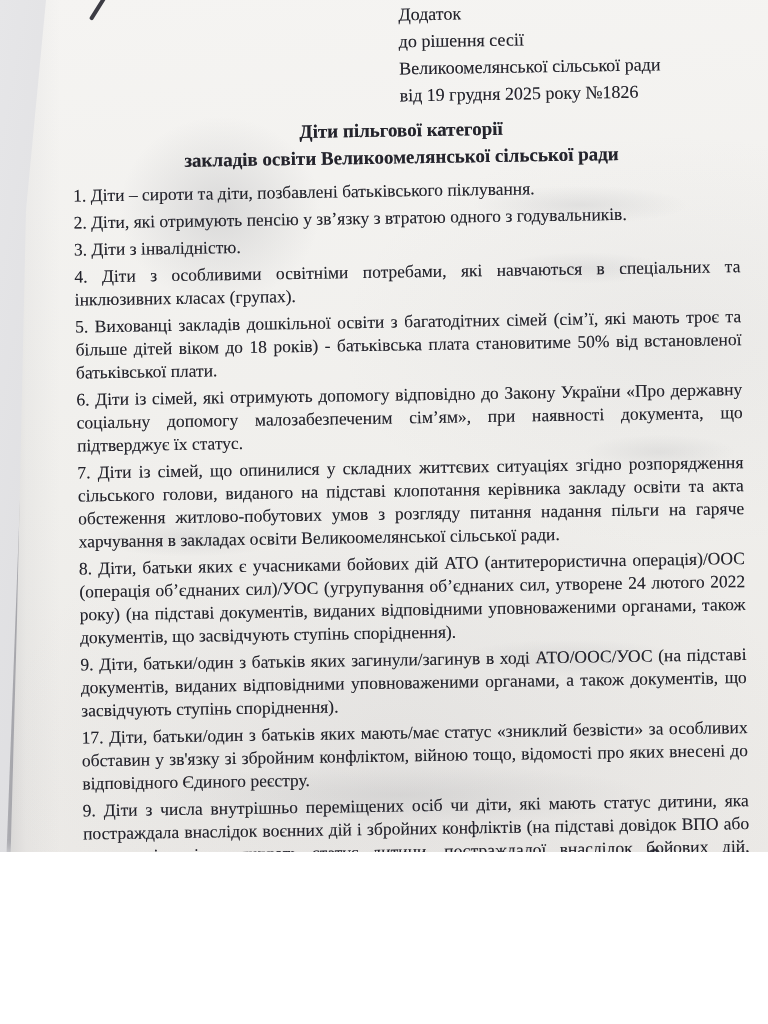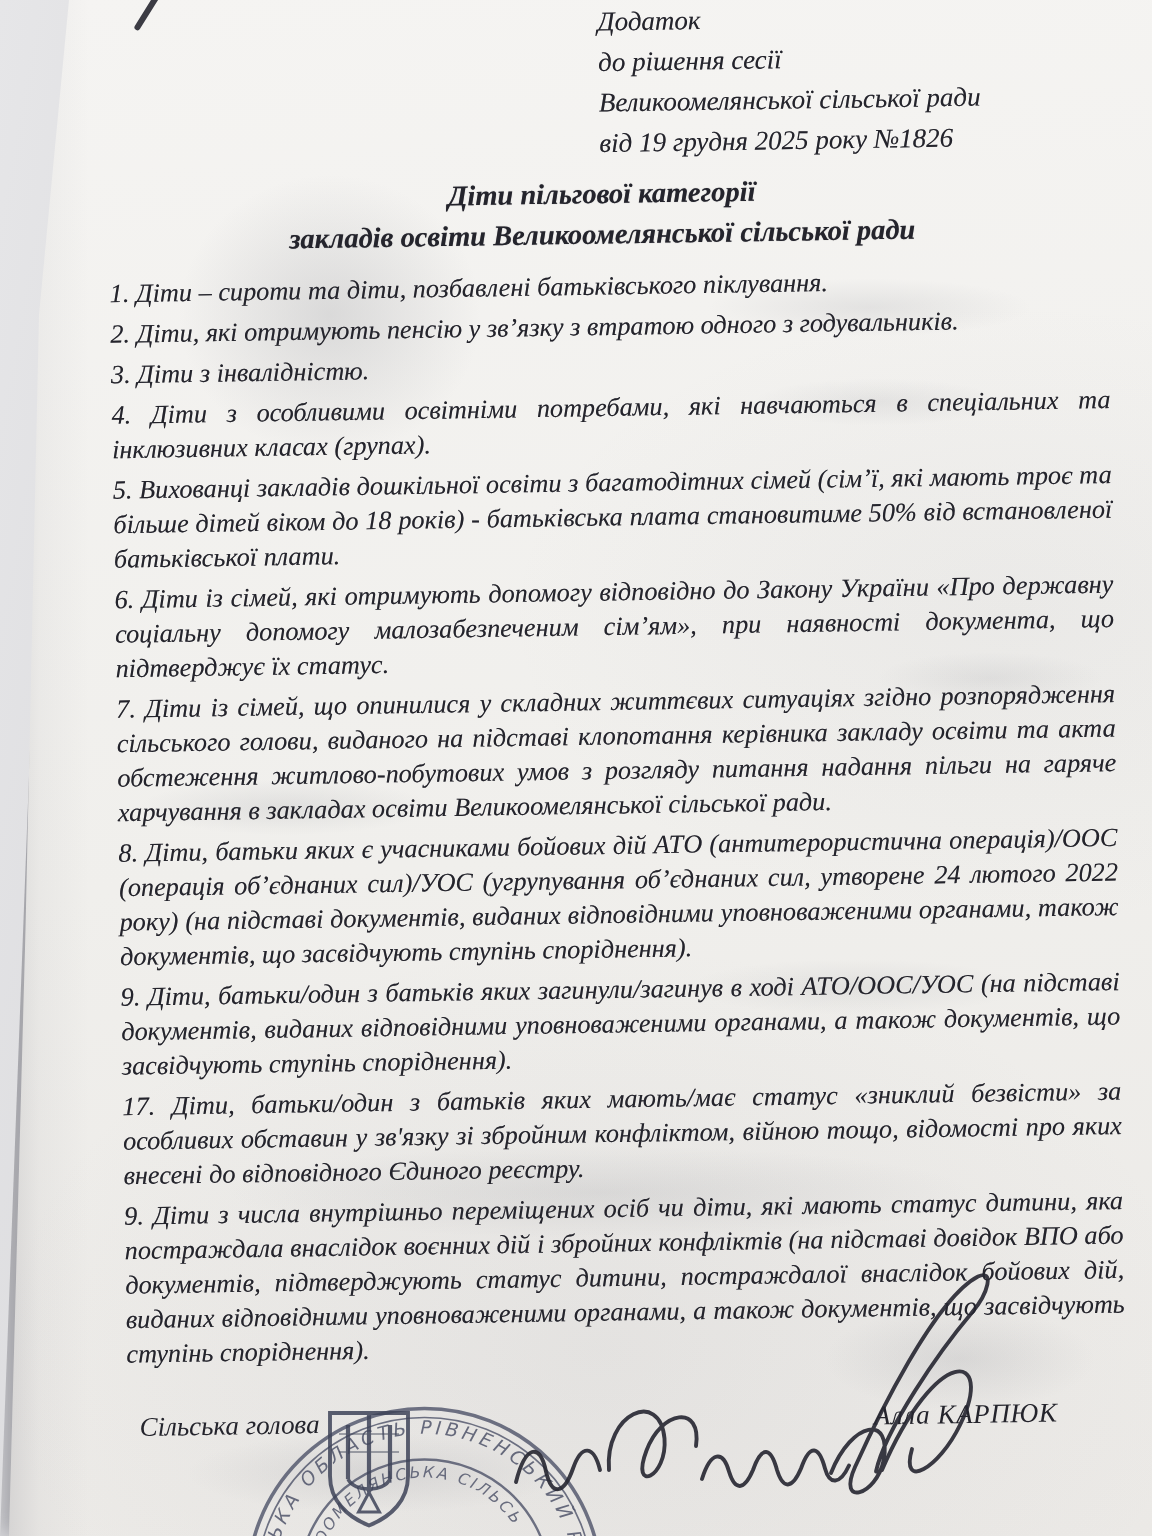--- a/index.html
+++ b/index.html
@@ -1,22 +1,22 @@
 <!DOCTYPE html>
 <html><head>
 <meta charset="utf-8">
 <style>
   :root{
     --paper:#f2f1ee; --bg:#d9d9db; --ink:#24242c; --stamp:#4a4f66;
   }
   html,body{margin:0;padding:0;}
   .screen{
-    position:relative; width:768px; height:1024px; overflow:hidden;
+    position:relative; width:768px; height:852px; overflow:hidden;
     background:linear-gradient(100deg,#e6e6e8 0%,#d6d6d9 40%,#cfcfd2 100%);
-    font-family:"Liberation Serif", serif; color:var(--ink);font-style:italic;
+    font-family:"Liberation Serif", serif; color:var(--ink);
   }
   .paper-shadow{
     position:absolute; inset:0;
     clip-path:polygon(52px 0, 140px 0, 140px 1024px, 0px 1024px, 20px 500px);
     background:rgba(70,70,82,.38); filter:blur(7px);
   }
   .paper{
     position:absolute; inset:0;
     clip-path:polygon(46px 0, 768px 0, 768px 1024px, 6px 1024px, 17px 620px, 26px 210px);
     background:

